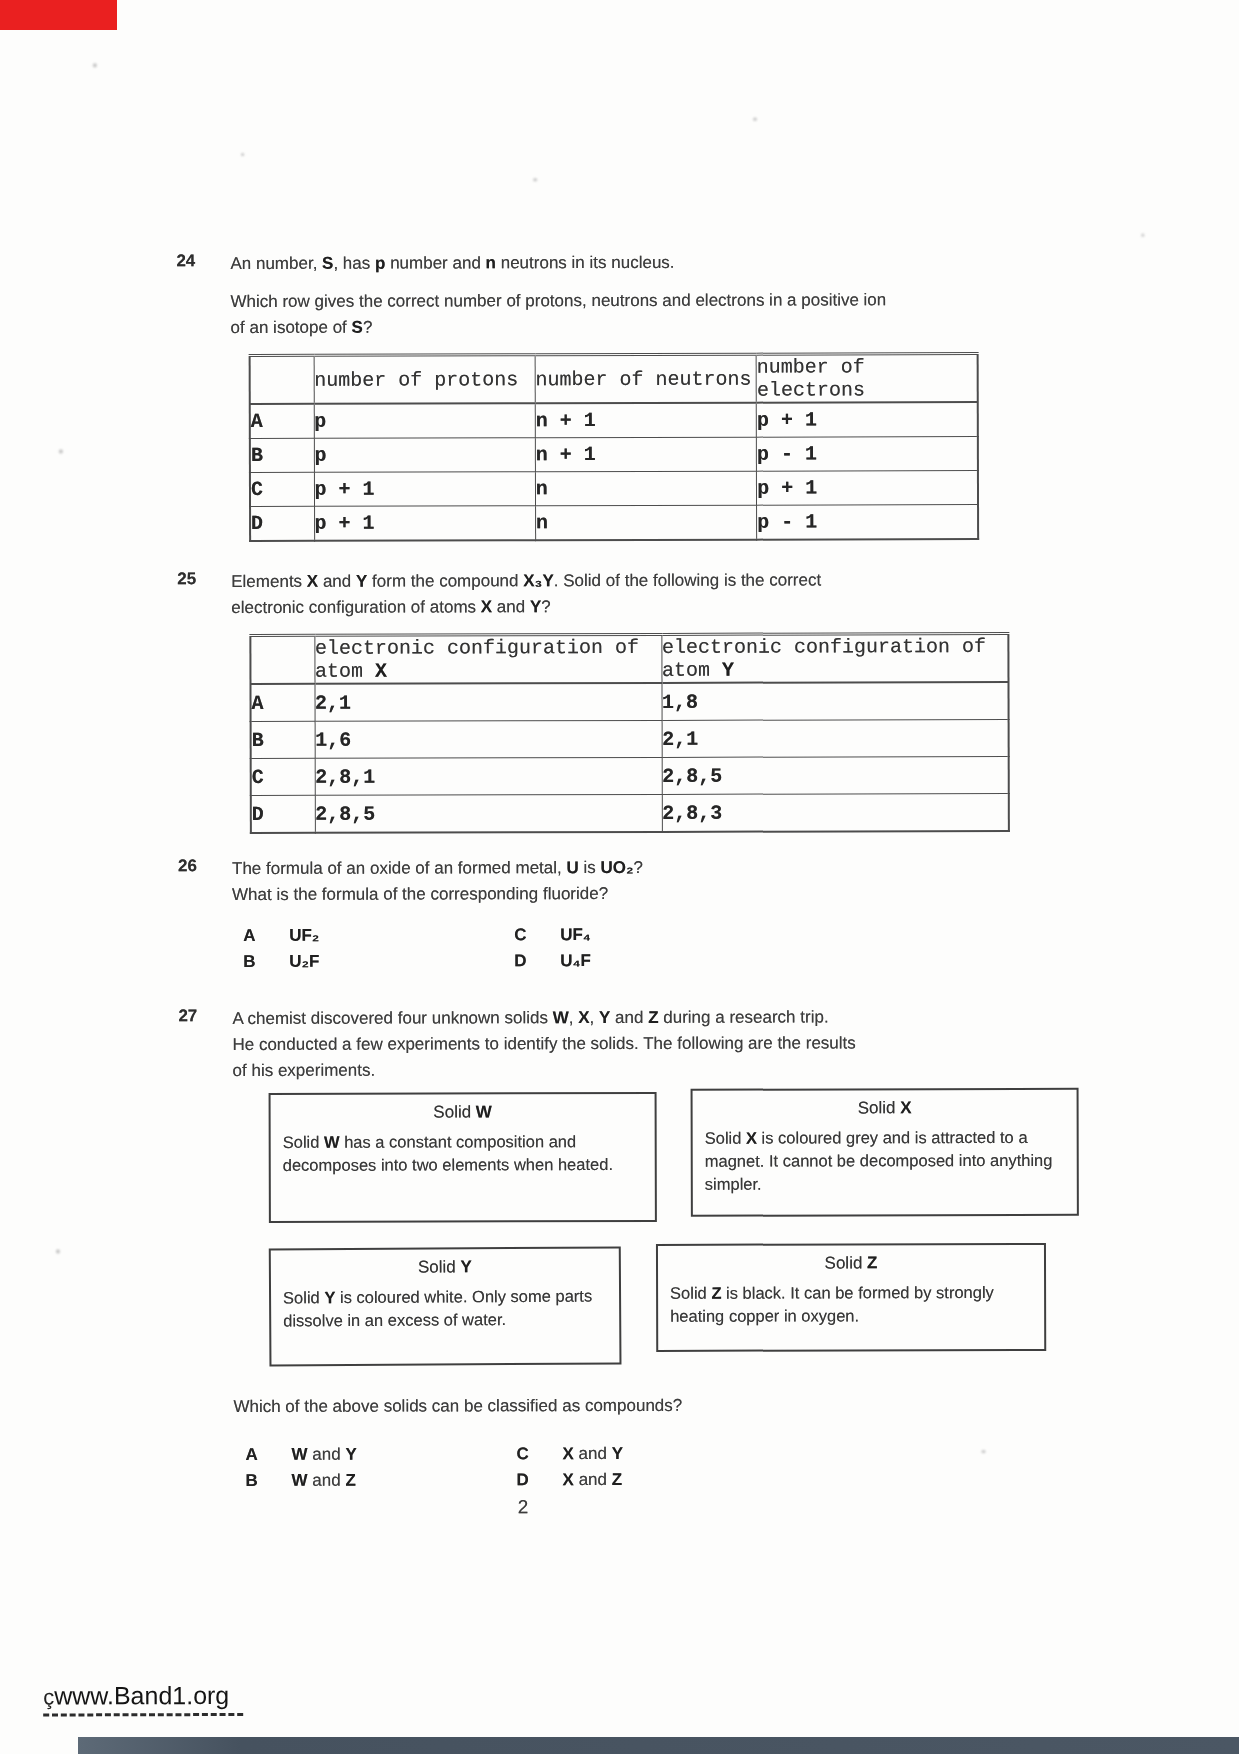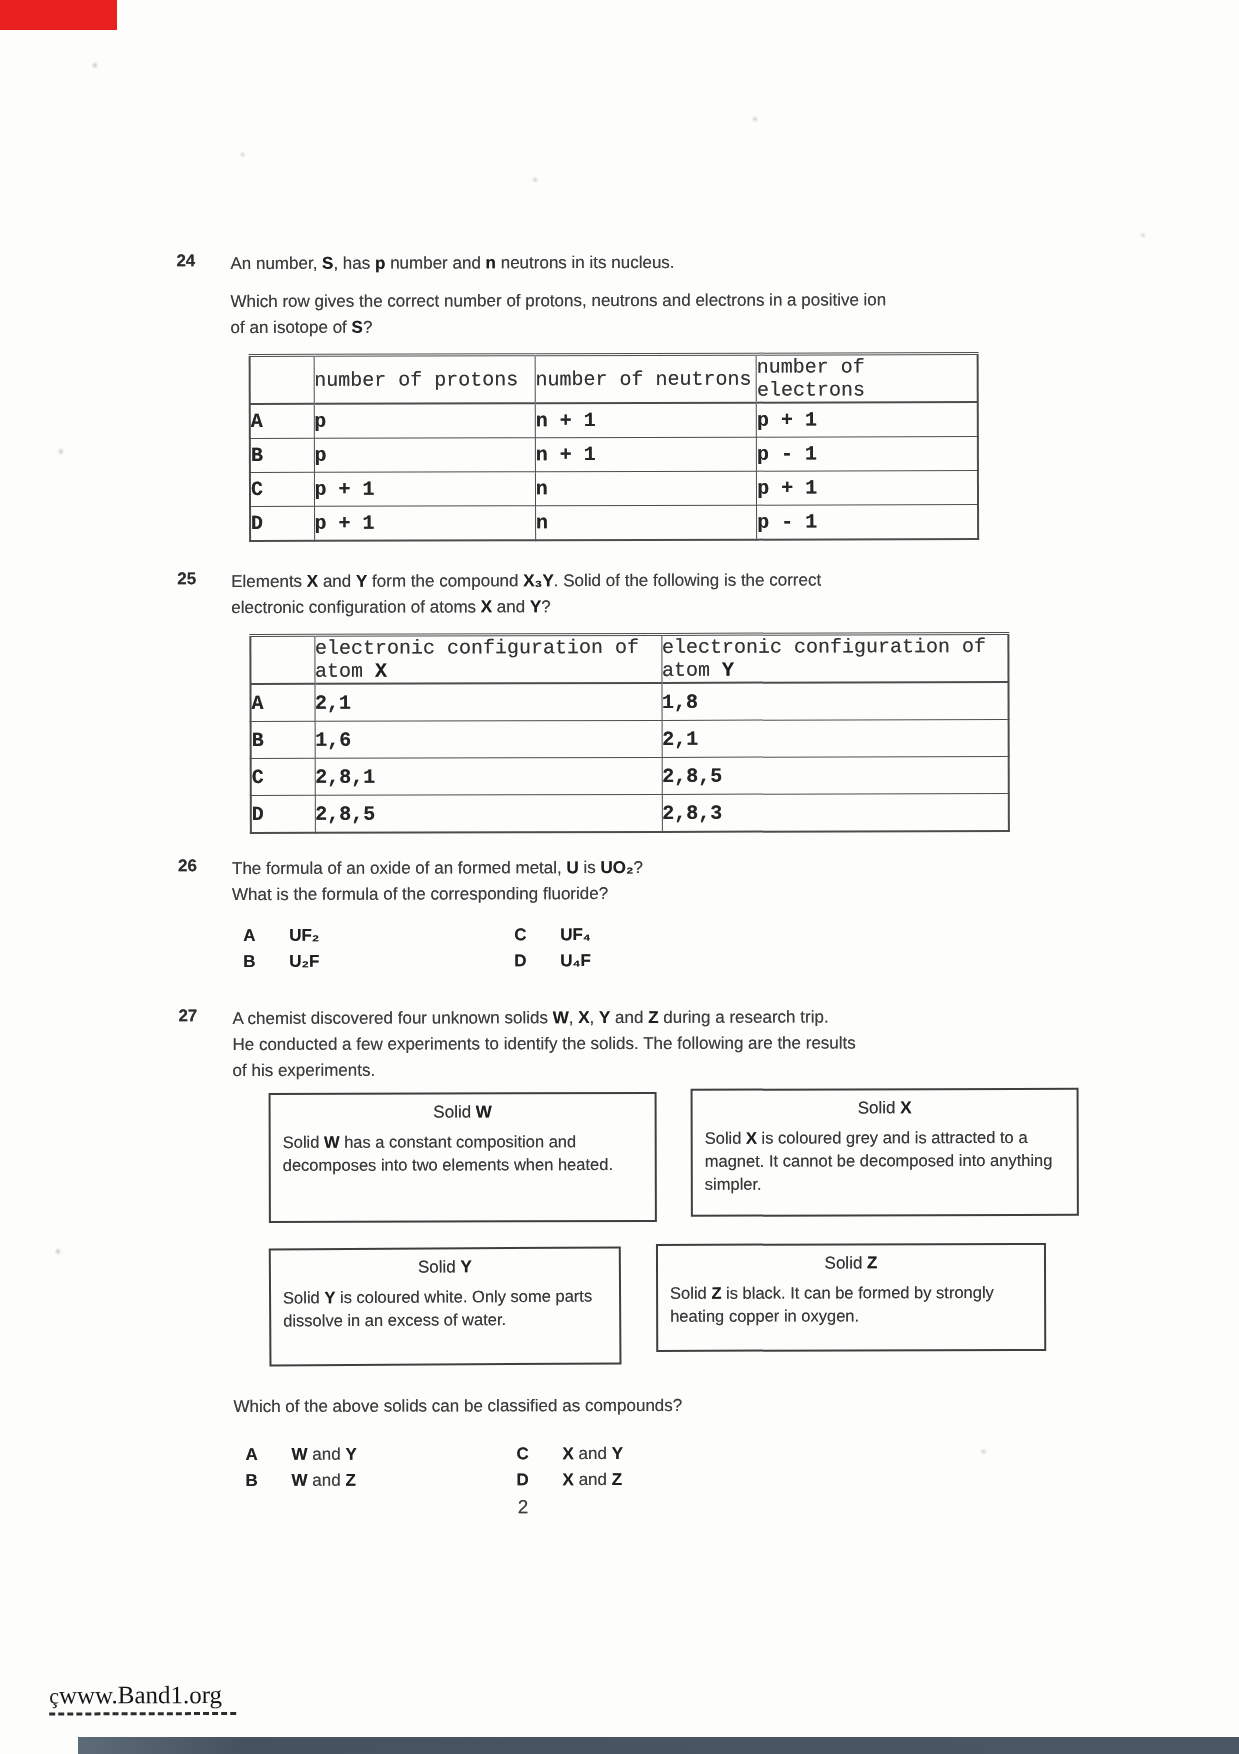--- a/index.html
+++ b/index.html
@@ -32,21 +32,21 @@
   
   .sbox{position:absolute;border:2px solid #3f3f3f;background:transparent;}
   .sbox .sbox-title{text-align:center;font-size:17px;margin-top:8px;color:#333;}
   .sbox .sbox-body{font-size:16.5px;line-height:23px;padding:8px 14px 0 12px;color:#383838;}
   .followq{position:absolute;font-size:17px;}
   .pagenum{position:absolute;font-size:19px;color:#3c3c3c;}
   
   .red-mark{position:absolute;left:0;top:0;width:117px;height:30px;background:#ea2020;}
   .bottom-bar{position:absolute;left:78px;right:0;bottom:0;height:17px;
               background:linear-gradient(90deg,#5d6a77,#46525f 14%,#4b5764);}
-  .watermark{position:absolute;left:47px;top:1680px;font-family:Liberation Serif, serif;
+  .watermark{position:absolute;left:41px;top:1680px;font-family:Liberation Sans, sans-serif;
              font-size:25px;color:#141414;border-bottom:3px dashed #2c2c2c;padding:0 14px 3px 0;}
   .wm-prefix{font-size:22px;color:#222;}
   .speck{position:absolute;background:rgba(120,120,120,.45);border-radius:50%;filter:blur(1px);}
 </style>
 </head>
 <body>
 
 <div class="page">
   <div class="red-mark"></div>
 

